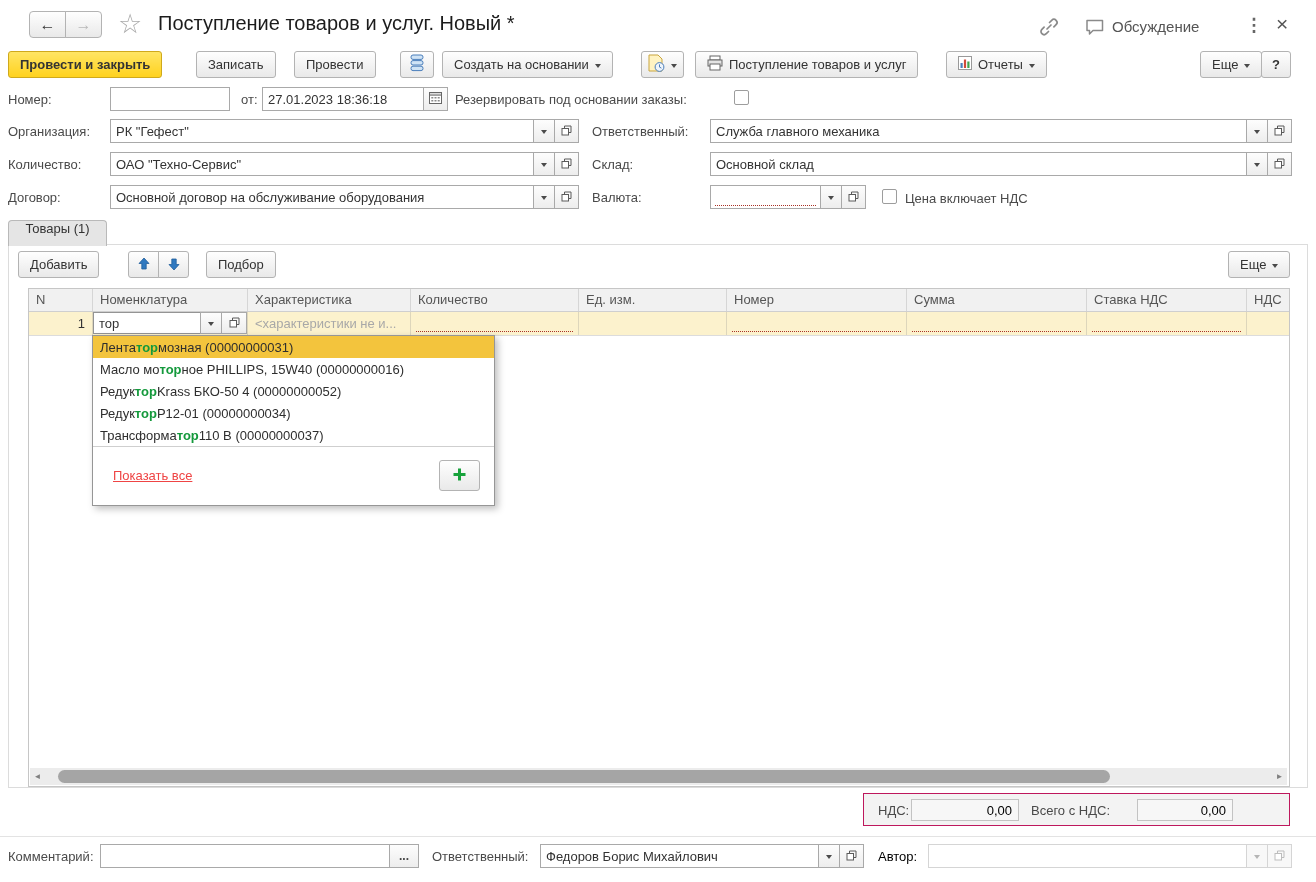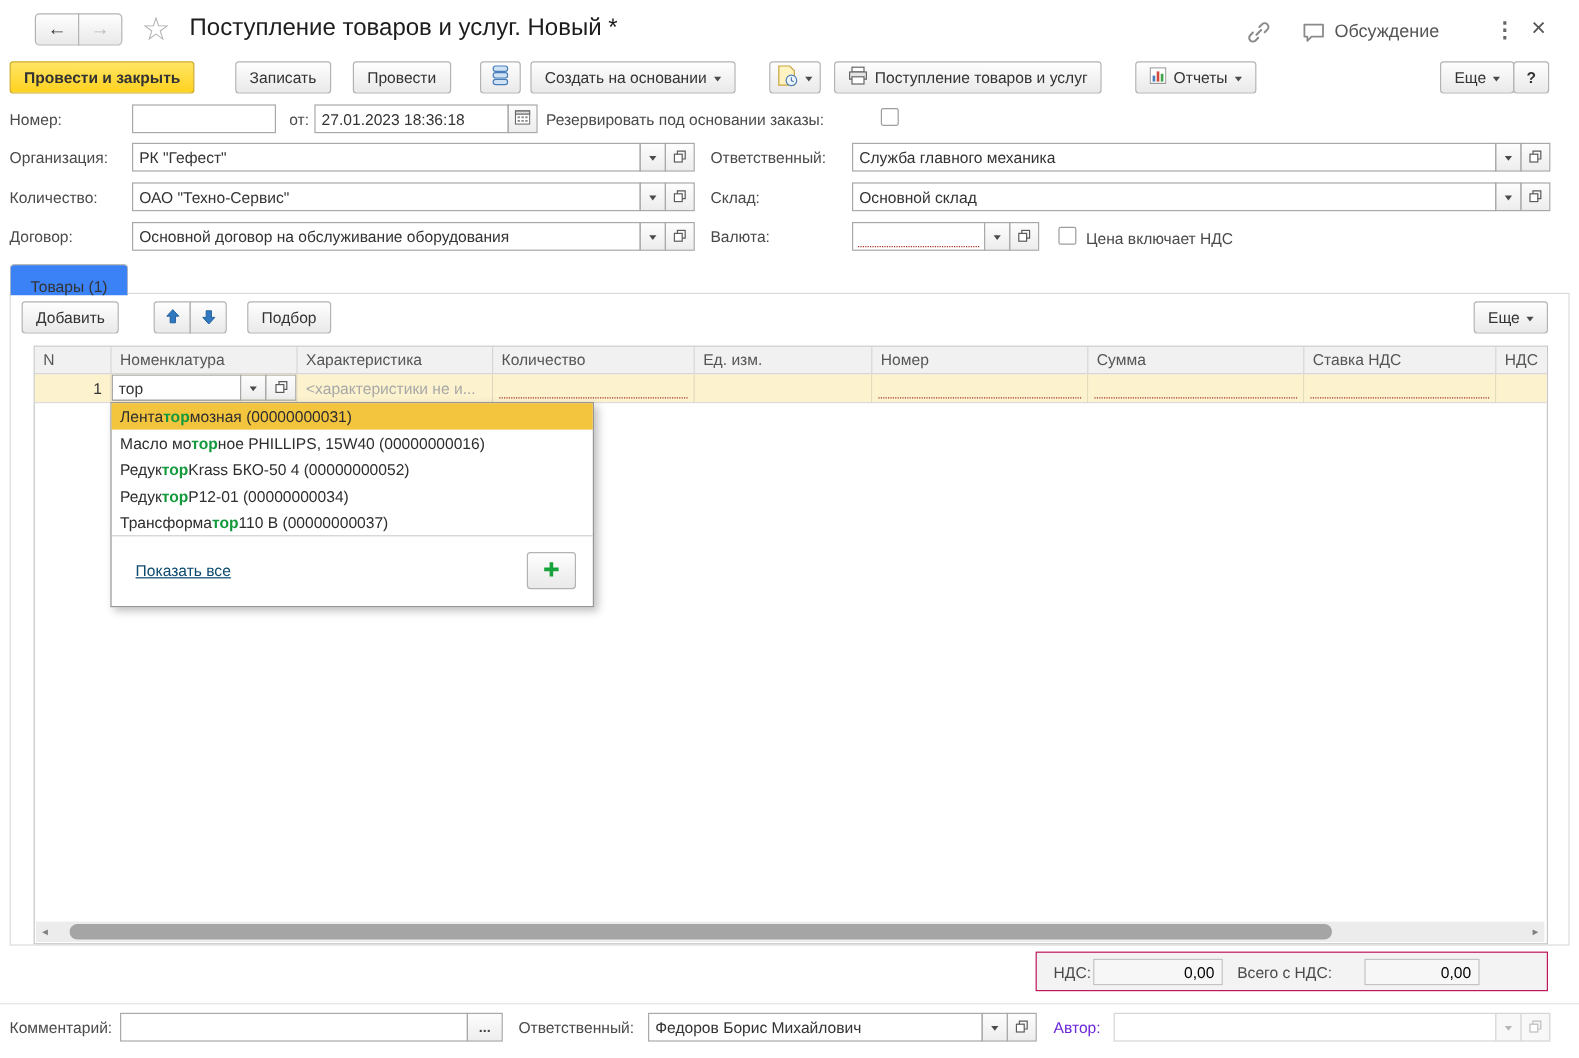--- a/index.html
+++ b/index.html
@@ -34,27 +34,27 @@
   .td{box-sizing:border-box;border-right:1px solid #ddd6bb;background:#fcf2cd;font-size:13px;
       position:relative;overflow:hidden;white-space:nowrap}
   .td.req::after{content:"";position:absolute;left:5px;right:5px;bottom:3px;border-bottom:1px dotted #a93226}
   
   .dd{position:absolute;left:92px;top:335px;width:401px;border:1px solid #969696;background:#fff;
       box-shadow:3px 3px 7px rgba(0,0,0,.25);z-index:9}
   .dd-item{height:22px;display:flex;align-items:center;padding-left:7px;font-size:13px;color:#2e2e2e;white-space:nowrap}
   .dd-item.sel{background:#f3c43d}
   .match{color:#14993c;font-weight:bold}
   .dd-foot{border-top:1px solid #cfcfcf;height:58px;position:relative}
-  .link{position:absolute;font-size:13px;color:#0c4a6e;text-decoration:underline;white-space:nowrap}
+  .link{position:absolute;font-size:13px;color:#ef4444;text-decoration:underline;white-space:nowrap}
   
   .hscroll{position:absolute;left:1px;bottom:1px;width:1257px;height:17px;background:#ececec;display:flex;align-items:center}
   .sb-arrow{width:15px;text-align:center;font-size:8px;color:#808080;line-height:17px}
   .sb-thumb{position:absolute;left:28px;top:2px;width:1052px;height:13px;background:#a5a5a5;border-radius:7px}
-  .tab{position:absolute;left:8px;top:220px;width:97px;height:25px;background:#3b82f6;border:1px solid #b9b9b9;
-       border-bottom:none;border-radius:4px 4px 0 0;display:flex;align-items:flex-end;justify-content:center;
+  .tab{position:absolute;left:8px;top:220px;width:97px;height:25px;background:#e5e5e5;border:1px solid #b9b9b9;
+       border-bottom:none;border-radius:4px 4px 0 0;display:flex;align-items:flex-start;justify-content:center;
        font-size:13px;z-index:2}
   .tabpage{position:absolute;left:8px;top:244px;width:1300px;height:544px;border:1px solid #dcdcdc;box-sizing:border-box;background:#fff}
   .totals{position:absolute;left:863px;top:793px;width:427px;height:33px;background:#f3f3f3;
           border:1px solid #be185d;box-sizing:border-box}
   .tot-field{position:absolute;height:22px;box-sizing:border-box;border:1px solid #c3c3c3;background:#f7f7f7;
              font-size:13px;display:flex;align-items:center;justify-content:flex-end;padding-right:6px;color:#000000}
   .glyph{position:absolute;color:#5a5a5a}
 </style>
 </head>
 <body>
@@ -392,21 +392,21 @@
 </div>
 <div class="cbtn" style="left:818px;top:844px">
     <span class="caret"></span>
   </div>
 <div class="cbtn" style="left:839px;top:844px;width:25px">
   <span><svg width="11" height="11" viewBox="0 0 11 11">
         <rect x="1" y="3.5" width="6.5" height="6.5" fill="#fff" stroke="#5a5a5a"></rect>
         <polyline points="3.5,3.5 3.5,1 10,1 10,7.5 7.5,7.5" fill="none" stroke="#5a5a5a"></polyline>
       </svg></span>
 </div>
-<span class="lbl" style="left:878px;top:849px;color:#6d28d9">Автор:</span>
+<span class="lbl" style="left:878px;top:849px;color:#000000">Автор:</span>
 <div class="input dis" style="left:928px;top:844px;width:319px">
   <span></span>
 </div>
 <div class="cbtn dis" style="left:1246px;top:844px">
     <span class="caret dim"></span>
   </div>
 <div class="cbtn dis" style="left:1267px;top:844px;width:25px">
   <span><svg width="11" height="11" viewBox="0 0 11 11">
         <rect x="1" y="3.5" width="6.5" height="6.5" fill="#fff" stroke="#bdbdbd"></rect>
         <polyline points="3.5,3.5 3.5,1 10,1 10,7.5 7.5,7.5" fill="none" stroke="#bdbdbd"></polyline>

